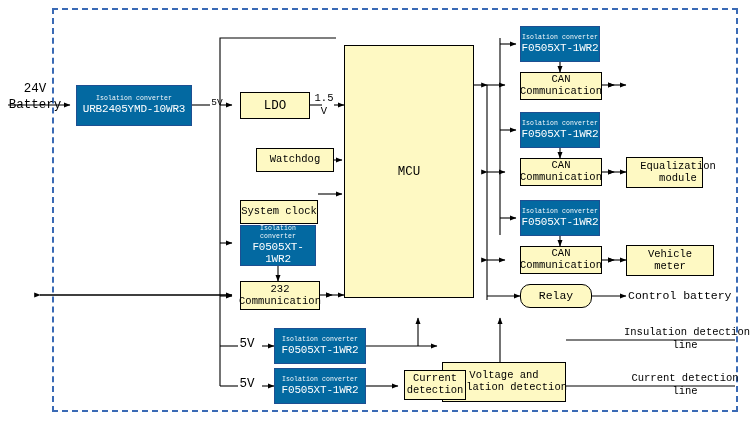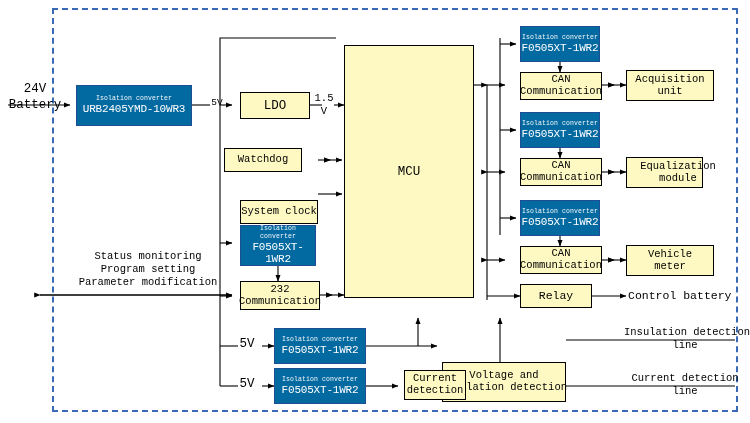--- a/index.html
+++ b/index.html
@@ -64,21 +64,21 @@
     position: absolute;
     left: 52px;
     top: 8px;
     width: 686px;
     height: 404px;
     border: 2px dashed #3a6ab5;
     box-sizing: border-box;
     background: transparent;
   }
   .f13 { font-size: 12.5px; }
-  .f12 { font-size: 11.5px; }
+  .f12 { font-size: 11.5px; border-radius: 10px; }
   .f11 { font-size: 10.5px; }
   .f10 { font-size: 9.5px; }
 </style>
 </head>
 <body>
 
 <div id="canvas">
 
   <div class="dashed-frame"></div>
 
@@ -163,59 +163,54 @@
       <path d="M500,372 L500,318" marker-end="url(#ar)"></path>
 
       <path d="M566,340 L735,340"></path>
       <path d="M735,386 L466,386" marker-end="url(#arL)"></path>
     </g>
   </svg>
 
   <div class="lbl f13" style="left:2px; top:82px; width:66px;">24V
 Battery</div>
 
-  <div class="lbl f11" style="left:58px; top:250px; width:180px;">Status monitoring
-Program setting
-Parameter modification</div>
 
   <div class="lbl f10" style="left:204px; top:97px; width:26px;">5V</div>
   <div class="lbl f11" style="left:312px; top:92px; width:24px;">1.5
 V</div>
   <div class="lbl f13" style="left:232px; top:337px; width:30px;">5V</div>
   <div class="lbl f13" style="left:232px; top:377px; width:30px;">5V</div>
 
   <div class="box box-blue" style="left:76px; top:85px; width:116px; height:41px;">
     <span class="iso-top">Isolation converter</span>
     <span class="iso-bot">URB2405YMD-10WR3</span>
   </div>
 
   <div class="box box-white f13" style="left:240px; top:92px; width:70px; height:27px;">LDO</div>
 
-  <div class="box box-white f11" style="left:224px; top:148px; width:78px; height:24px;">Watchdog</div>
+  <div class="box box-white f11" style="left:256px; top:148px; width:78px; height:24px;">Watchdog</div>
 
   <div class="box box-white f11" style="left:240px; top:182px; width:78px; height:24px;margin-top:18px;">System clock</div>
 
   <div class="box box-blue" style="left:240px; top:225px; width:76px; height:41px;">
     <span class="iso-top">Isolation converter</span>
     <span class="iso-bot">F0505XT-1WR2</span>
   </div>
 
   <div class="box box-white f11" style="left:240px; top:281px; width:80px; height:29px; white-space:pre;">232
 Communication</div>
 
   <div class="box box-white f13" style="left:344px; top:45px; width:130px; height:253px;">MCU</div>
 
   <div class="box box-blue" style="left:520px; top:26px; width:80px; height:36px;">
     <span class="iso-top">Isolation converter</span>
     <span class="iso-bot">F0505XT-1WR2</span>
   </div>
   <div class="box box-white f11" style="left:520px; top:72px; width:82px; height:28px; white-space:pre;">CAN
 Communication</div>
-  <div class="box box-white f11" style="left:626px; top:70px; width:88px; height:31px; white-space:pre;">Acquisition
-unit</div>
 
   <div class="box box-blue" style="left:520px; top:112px; width:80px; height:36px;">
     <span class="iso-top">Isolation converter</span>
     <span class="iso-bot">F0505XT-1WR2</span>
   </div>
   <div class="box box-white f11" style="left:520px; top:158px; width:82px; height:28px; white-space:pre;">CAN
 Communication</div>
   <div class="box box-white f11" style="left:626px; top:157px; width:77px; height:31px; white-space:pre;padding-left:27px;">Equalization
 module</div>
 

